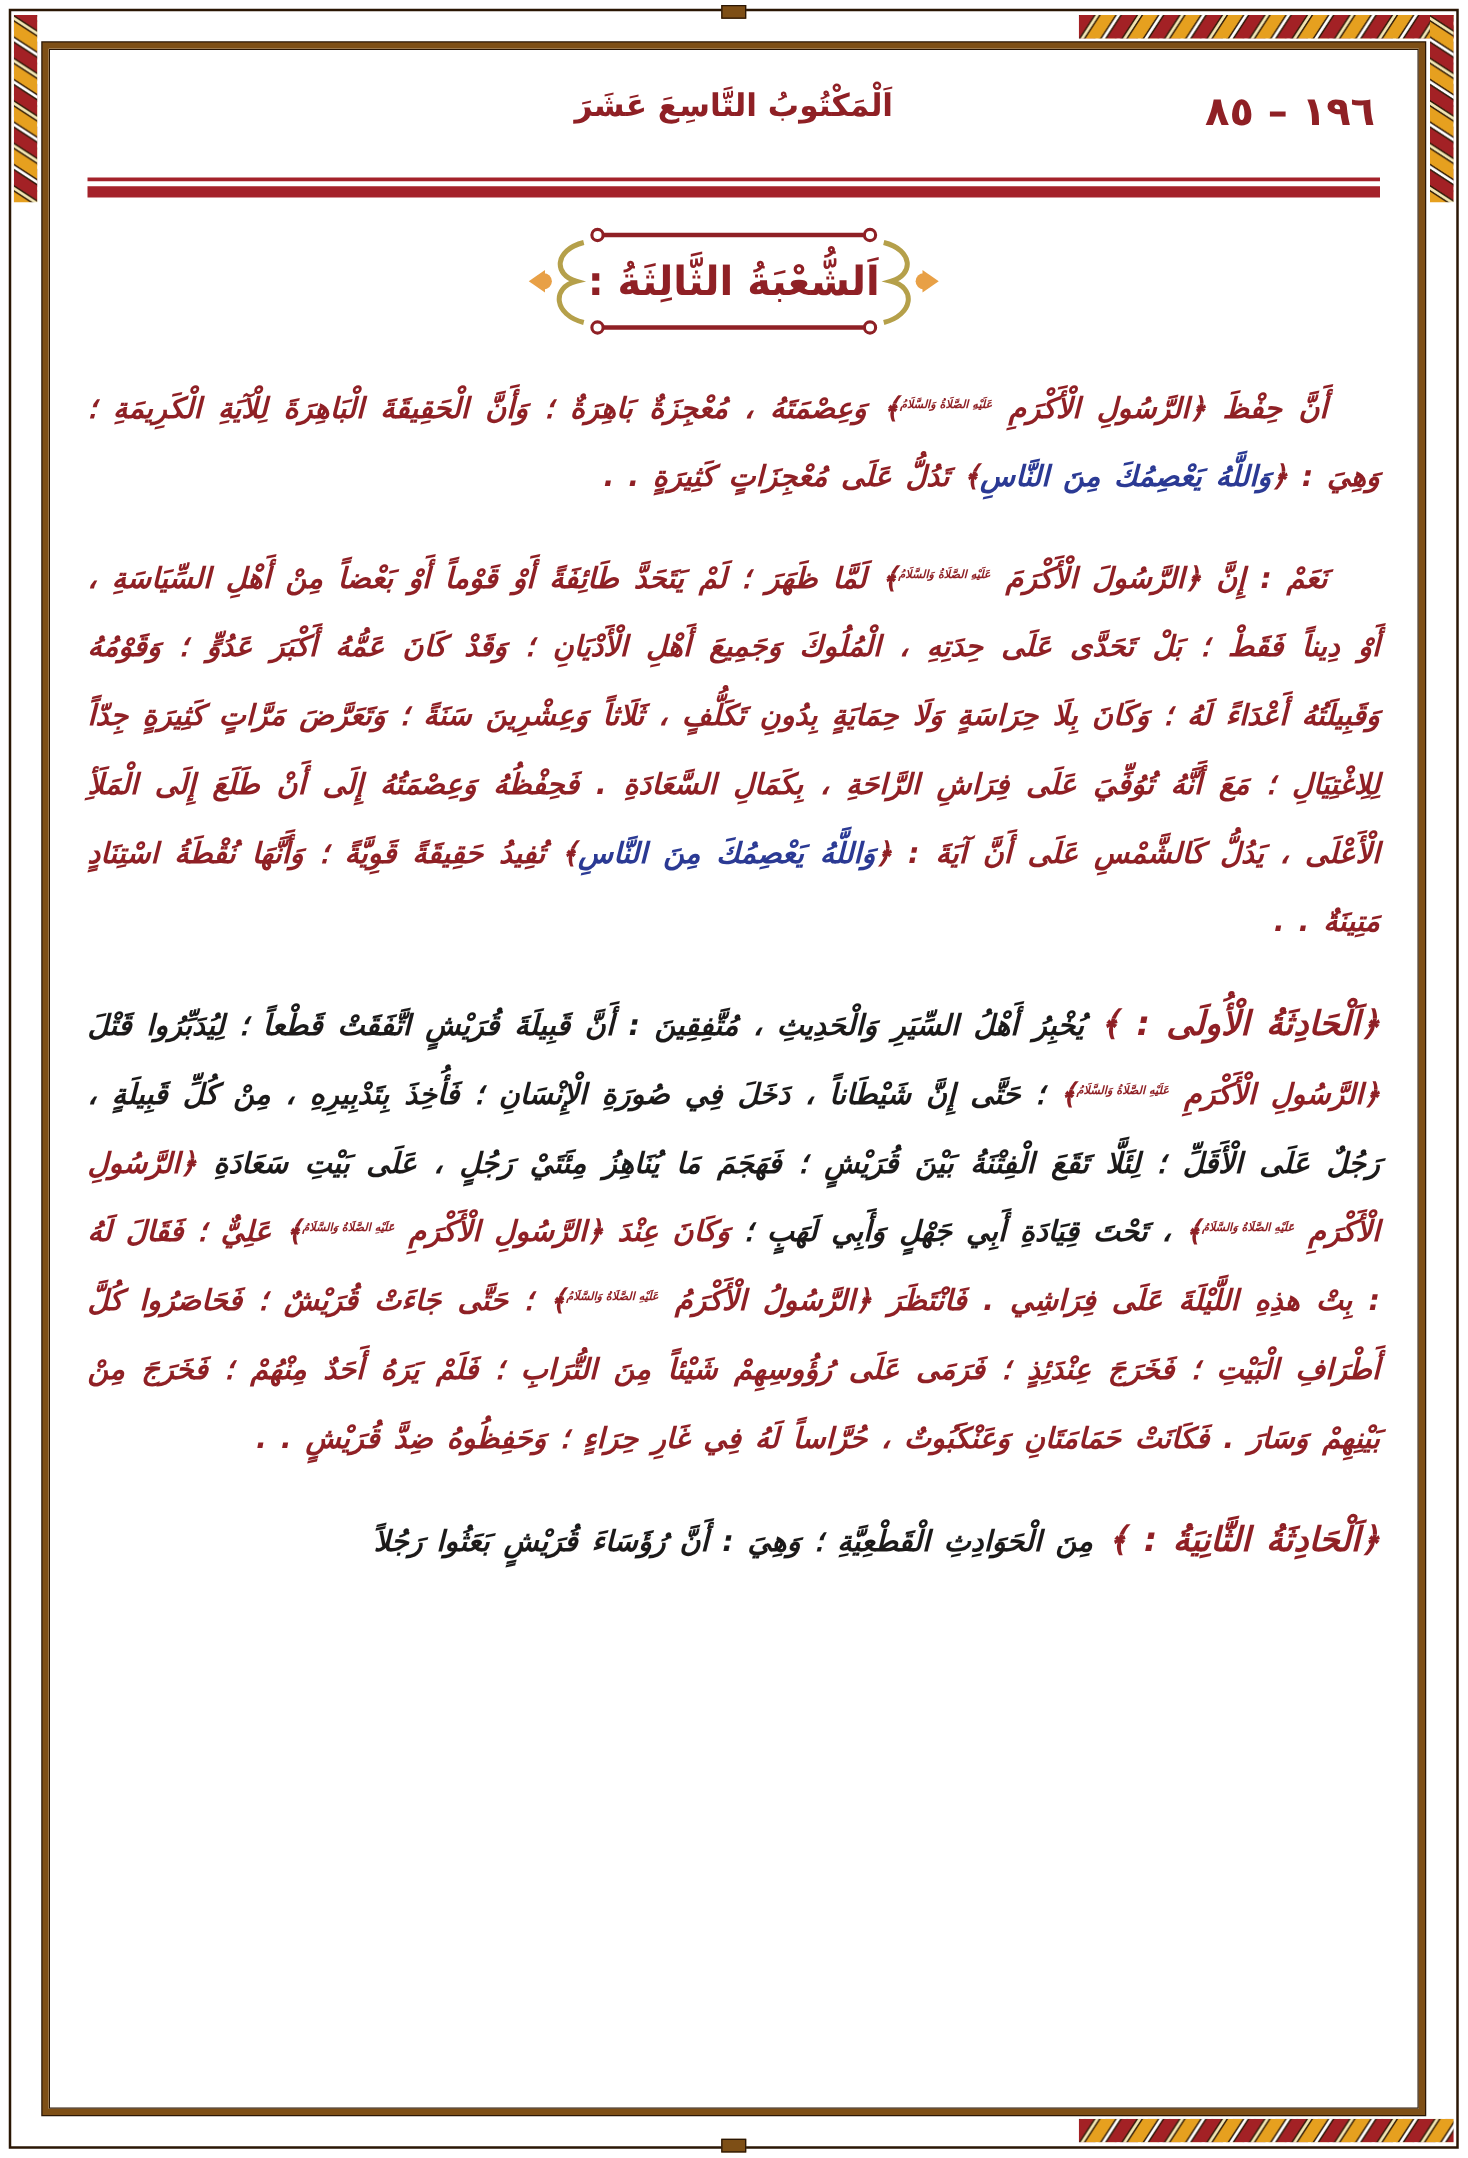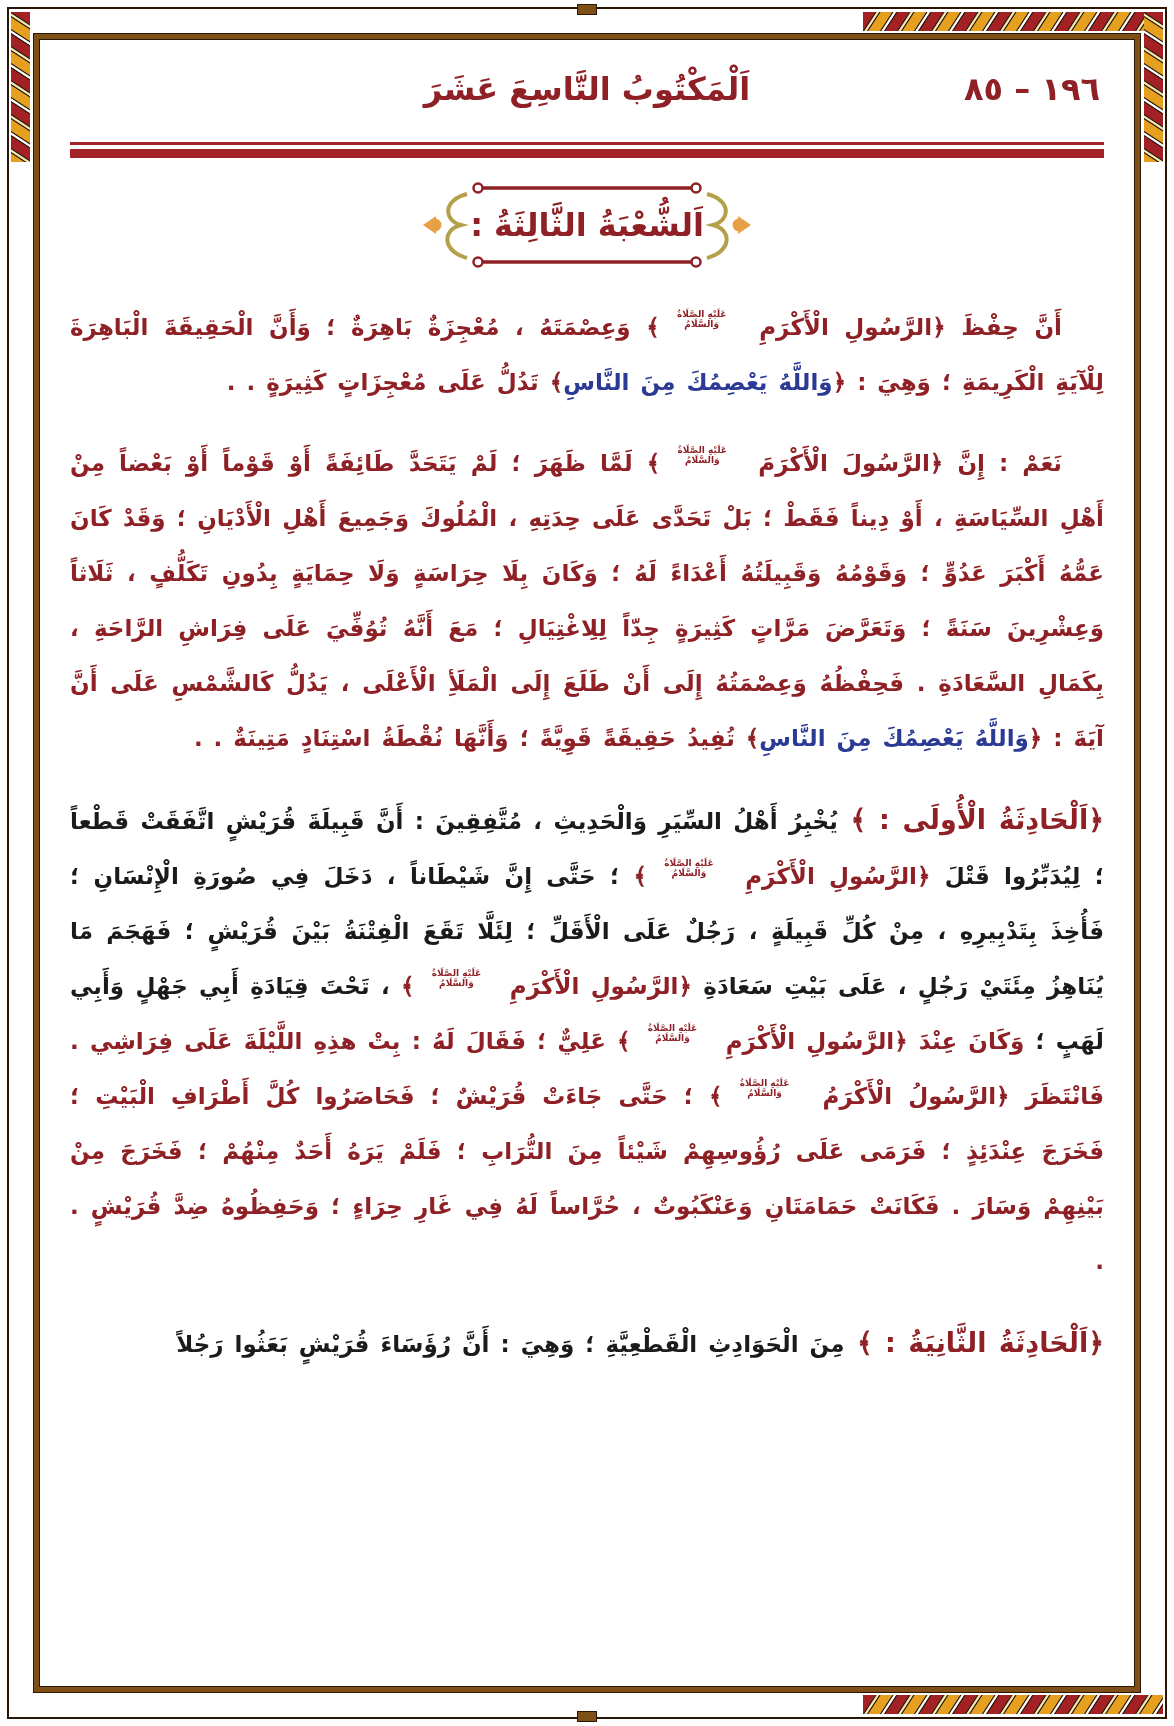--- a/index.html
+++ b/index.html
@@ -16,31 +16,31 @@
   .strip-right{right:11px;top:12px;bottom:12px;width:19px;}
   .frame-brown{position:absolute;inset:34px;border:5px solid #7E4F16;
     box-shadow:0 0 0 1px #2A1604, inset 0 0 0 1px #2A1604;pointer-events:none;}
   .tab{position:absolute;left:50%;transform:translateX(-50%);width:18px;height:9px;
     background:#7E4F16;border:1px solid #2A1604;}
   .tab-top{top:4px;} .tab-bottom{bottom:4px;}
   
   .content{position:absolute;inset:40px;padding:0 30px;direction:rtl;overflow:hidden;}
   .page-header{position:relative;height:86px;}
   .page-number{position:absolute;top:30px;left:auto;right:4px;color:#8F2025;font-size:32px;letter-spacing:2px;}
-  .page-title{text-align:center;padding-top:30px;color:#8F2025;font-size:32px;}
+  .page-title{text-align:center;padding-top:30px;color:#8F2025;font-size:25px;}
   .double-rule{margin-top:16px;}
   .double-rule .thin{height:3px;background:#A4222A;margin-bottom:4px;}
   .double-rule .thick{height:9px;background:#A4222A;}
   
   .section-frame{position:relative;width:380px;height:106px;margin:14px auto 22px;}
   .section-frame svg{position:absolute;inset:0;}
   .section-heading{position:absolute;inset:0;display:flex;align-items:center;justify-content:center;
     color:#8F2025;font-size:32px;}
   
-  .body-text{margin-top:6px;}
+  .body-text{margin-top:6px;font-style:italic;}
   .para{margin:0 0 26px;font-size:23px;line-height:55px;text-align:justify;text-justify:inter-word;word-spacing:3px;}
   .para.indent{text-indent:42px;}
   .c-maroon{color:#8F2025;}
   .c-black{color:#1C1A1A;}
   .c-blue{color:#2B3A94;}
   .c-accent{color:#C0181E;}
   .seg.heading{font-size:27px;}
   .stamp{display:inline-block;font-size:9px;line-height:10px;max-width:84px;vertical-align:8px;
     text-align:center;letter-spacing:0;word-spacing:0;text-indent:0;}
 </style>

